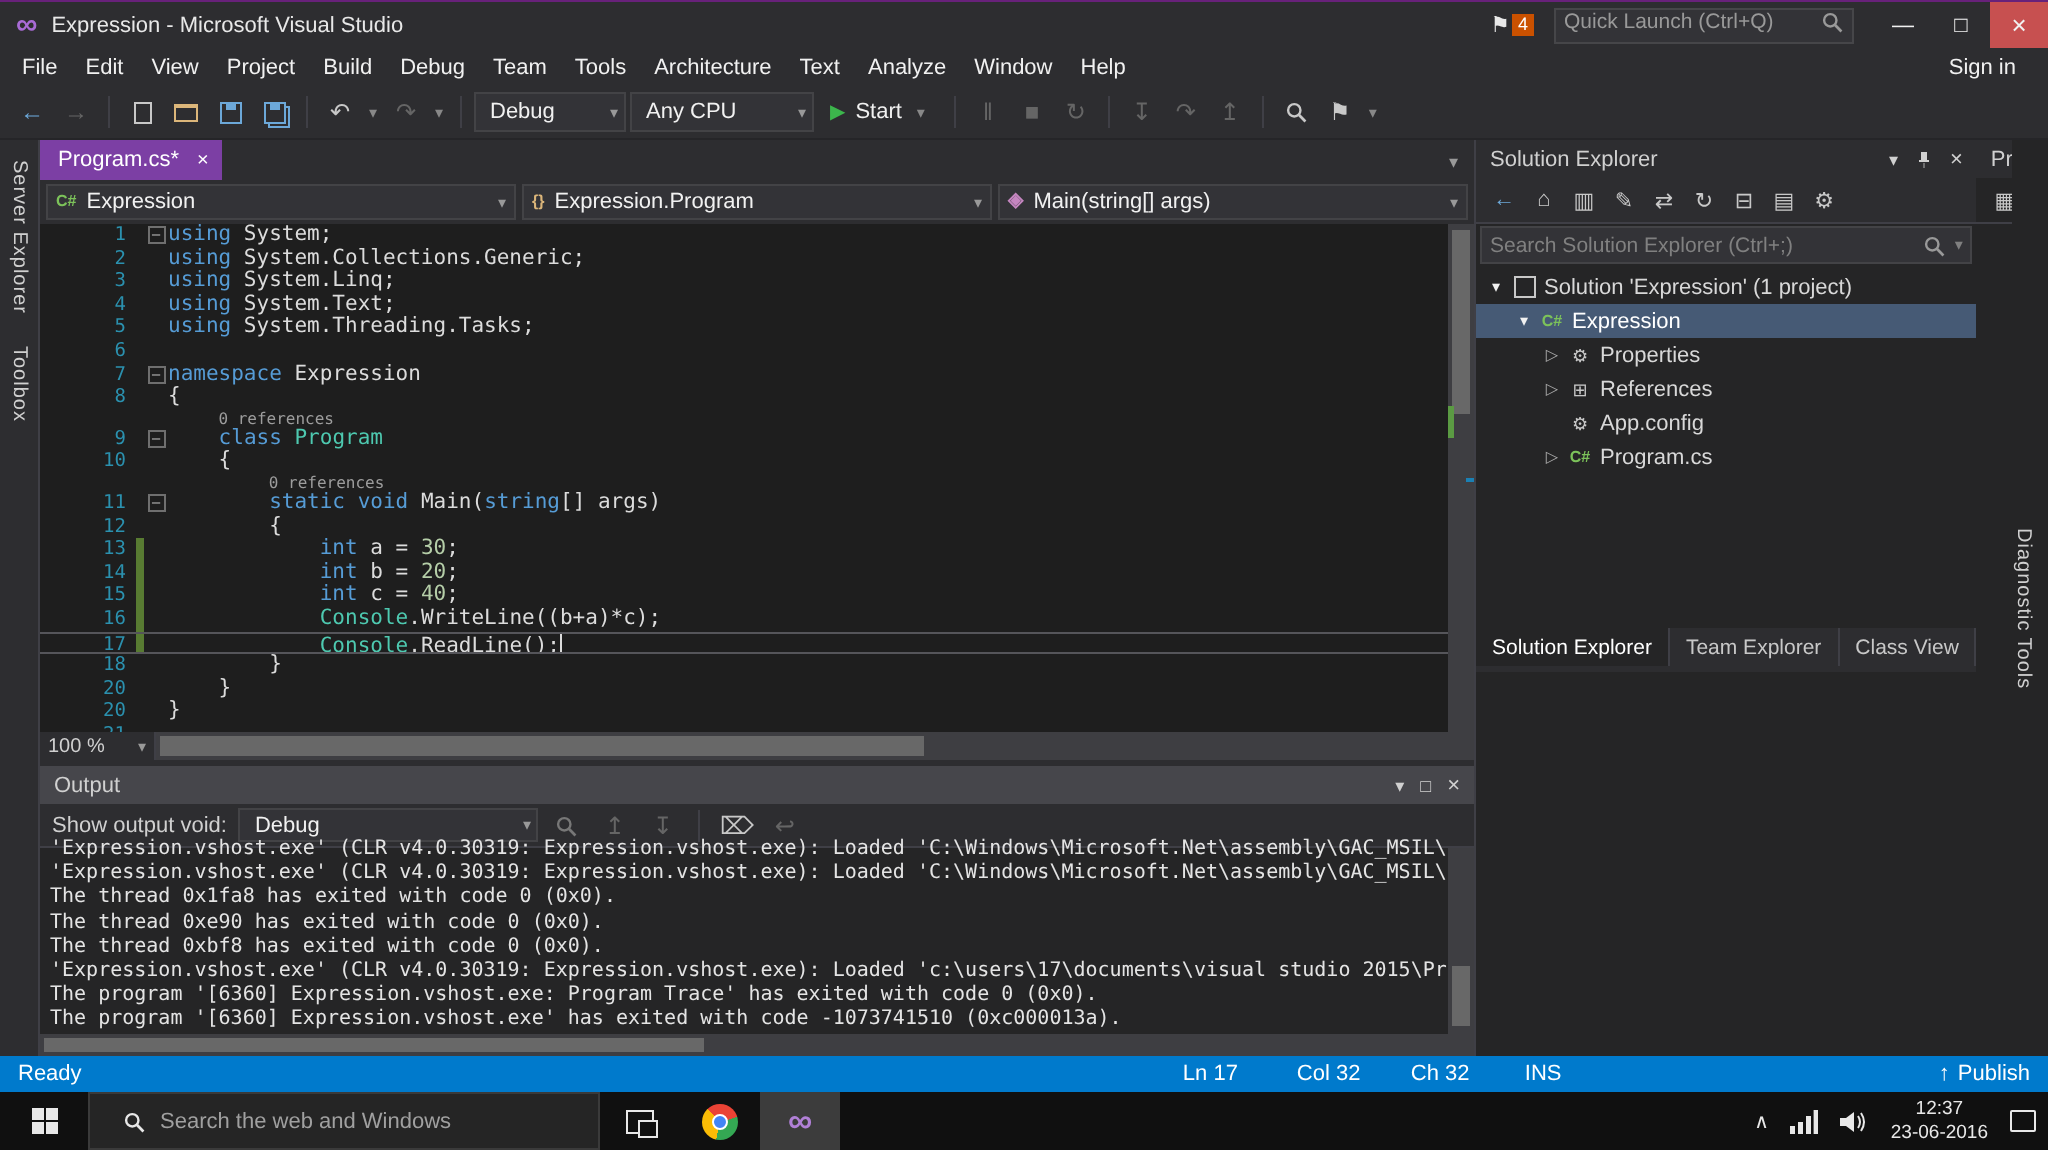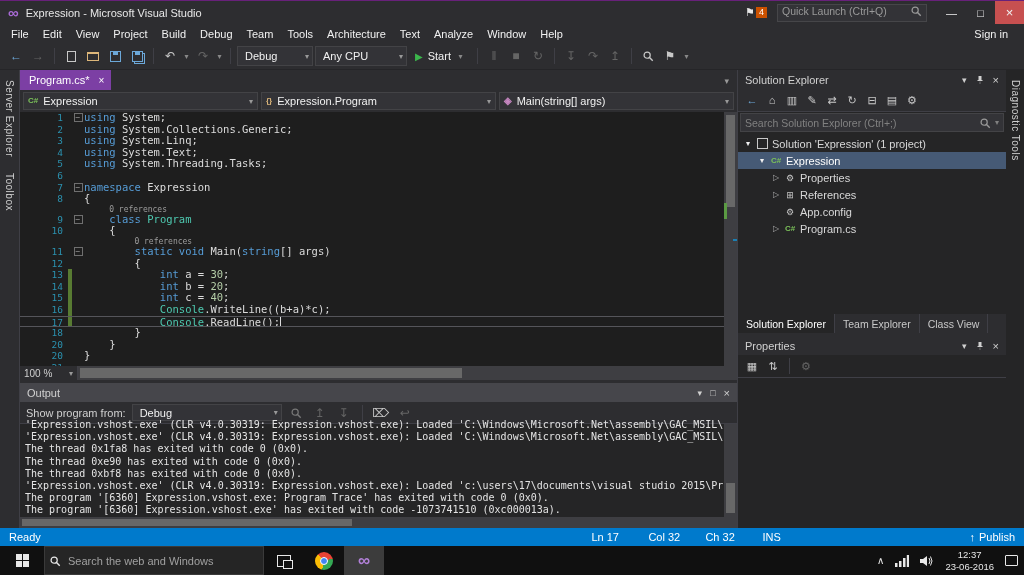--- a/index.html
+++ b/index.html
@@ -105,21 +105,21 @@
 .combo.out-combo{width:150px;height:17px}
 .output-body{flex:1;display:flex;min-height:0;background:#252526}
 .out-lines{flex:1;overflow:hidden;padding-left:5px;margin-top:-5px;min-width:0}
 .out-line{font-family:"DejaVu Sans Mono","Liberation Mono",monospace;font-size:10px;line-height:12.2px;color:#E4E4E4;white-space:pre}
 .out-vscroll{width:13px;flex:none;background:#3E3E42;position:relative}
 .out-vthumb{position:absolute;left:2px;right:2px;bottom:4px;height:32%;background:#686868}
 .out-hscroll{height:11px;flex:none;background:#3E3E42;position:relative}
 .out-hthumb{position:absolute;top:2px;bottom:2px;left:2px;width:46%;background:#686868}
 
 
-.right{width:268px;flex:none;display:flex;flex-direction:column;background:#252526}
+.right{width:268px;flex:none;display:flex;flex-direction:row;background:#252526}
 .se{height:266px;flex:none;display:flex;flex-direction:column;border-bottom:3px solid #2D2D30}
 .se-toolbar{height:23px;flex:none;display:flex;align-items:center;gap:2px;padding:0 5px;background:#2D2D30;border-bottom:1px solid #3F3F46}
 .se-toolbar .tb-icon{min-width:18px;height:18px;font-size:11px}
 .se-search{height:19px;flex:none;display:flex;align-items:center;background:#333337;border:1px solid #434346;margin:1px 2px;padding:0 4px;gap:4px;color:#808080;font-size:10.5px}
 .se-search .ql-text{flex:1;white-space:nowrap;overflow:hidden}
 .se-search .chev{font-size:8px;color:#808080}
 .tree{flex:1;overflow:hidden;padding-top:2px}
 .tree-row{height:17px;display:flex;align-items:center;font-size:11px;color:#D8D8D8;white-space:nowrap}
 .tree-row.selected{background:#465A75;color:#fff}
 .tree-arrow{width:12px;flex:none;text-align:center;font-size:8px;color:#ABABAB}
@@ -142,21 +142,21 @@
 .sb-spacer{flex:1}
 .sb-item{width:57px}
 .sb-gap{width:150px}
 .sb-publish{display:flex;align-items:center;gap:4px}
 
 
 .taskbar{height:29px;flex:none;background:#101010;display:flex;align-items:center}
 .tb-start{width:44px;height:100%;display:flex;align-items:center;justify-content:center}
 .win-logo{display:grid;grid-template-columns:6px 6px;grid-template-rows:6px 6px;gap:1px}
 .win-logo div{background:#E8E8E8}
-.tb-search{width:220px;height:29px;background:#252525;border:1px solid #3A3A3A;display:flex;align-items:center;padding:0 4px;gap:7px;color:#A0A0A0;font-size:11px}
+.tb-search{width:256px;height:29px;background:#252525;border:1px solid #3A3A3A;display:flex;align-items:center;padding:0 16px;gap:7px;color:#A0A0A0;font-size:11px}
 .tb-btn{width:40px;height:100%;display:flex;align-items:center;justify-content:center}
 .tb-btn.active{background:#3C3C3C}
 .taskview-ic{width:14px;height:12px;border:1px solid #E8E8E8;position:relative}
 .taskview-ic::after{content:"";position:absolute;right:-3px;bottom:-3px;width:8px;height:7px;background:#101010;border:1px solid #E8E8E8}
 .chrome-ic{width:18px;height:18px;border-radius:50%;background:conic-gradient(from -45deg,#EA4335 0 33%,#34A853 0 66%,#FBBC05 0 100%);position:relative}
 .chrome-center{position:absolute;left:5px;top:5px;width:8px;height:8px;border-radius:50%;background:#4285F4;border:1.5px solid #fff}
 .vs-ic{color:#B180D7;font-size:17px;font-weight:bold}
 .tb-tray{margin-left:auto;display:flex;align-items:center;gap:11px;padding-right:6px;height:100%}
 .tray-ic{display:flex;align-items:center;justify-content:center;color:#E8E8E8;font-size:10px}
 .tb-clock{text-align:center;font-size:9.5px;line-height:1.2;color:#E8E8E8}
@@ -343,21 +343,21 @@
       <div class="output">
         <div class="panel-header">
           <span class="ph-title">Output</span>
           <span class="ph-icons">
             <span>▾</span>
             <span>□</span>
             <span style="font-size:11px">×</span>
           </span>
         </div>
         <div class="output-toolbar">
-          <span class="ot-label">Show program from:</span>
+          <span class="ot-label">Show output void:</span>
           <div class="combo out-combo">
             <span>Debug</span>
             <span class="chev" style="margin-left:auto">▾</span>
           </div>
           <span class="tb-icon dim">
               <svg class="mag-svg" viewBox="0 0 14 14">
                 <circle cx="6" cy="6" r="3.6" fill="none" stroke="#777" stroke-width="1.4"></circle>
                 <line x1="8.8" y1="8.8" x2="12.5" y2="12.5" stroke="#777" stroke-width="1.6"></line>
               </svg>
             </span>

